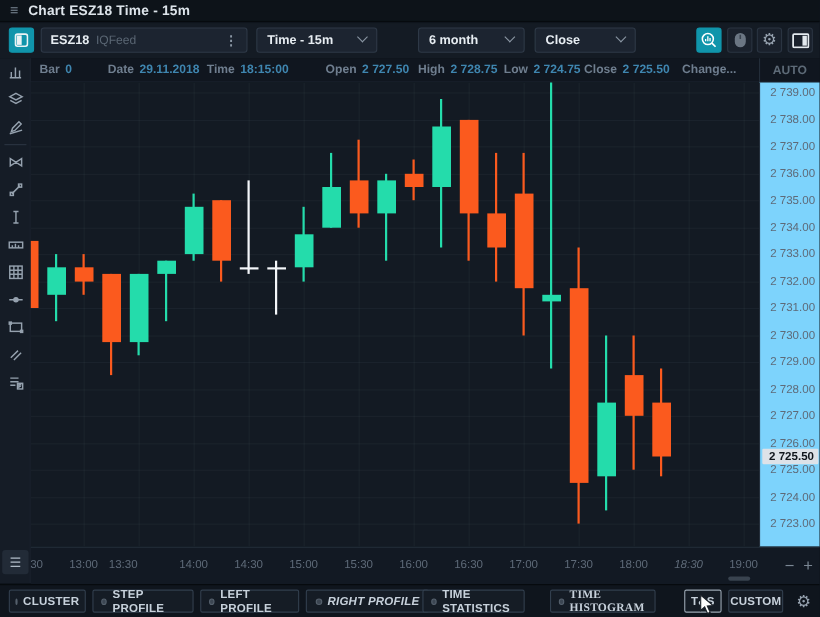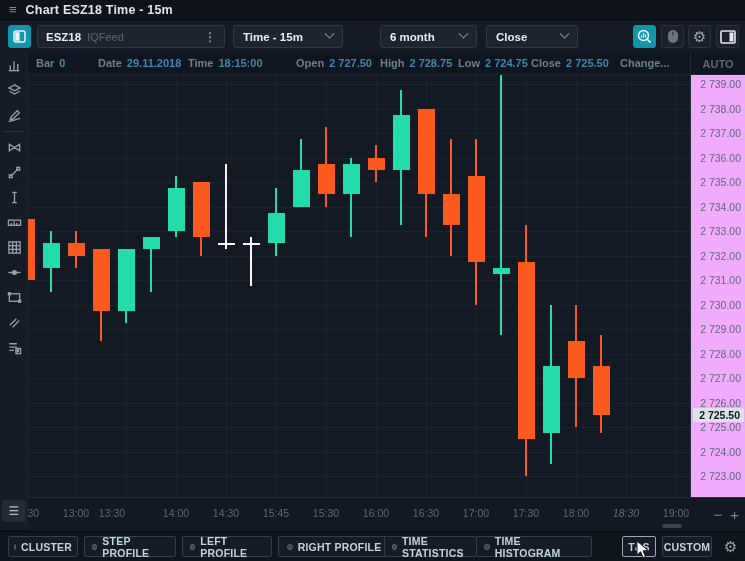--- a/index.html
+++ b/index.html
@@ -57,21 +57,21 @@
     border-radius:3px; display:flex; align-items:center; justify-content:center; color:#aeb9c5; font-size:12px; }
 
   
   .chart { position:absolute; left:28px; top:75px; width:662px; height:422px; background:#131a23; overflow:hidden; }
   .gv { position:absolute; top:0; width:1px; height:422px; background:rgba(160,180,205,0.055); }
   .gh { position:absolute; left:0; width:662px; height:1px; background:rgba(160,180,205,0.055); }
   .wick { position:absolute; width:2px; }
   .body { position:absolute; }
 
   
-  .paxis { position:absolute; left:690px; top:75px; width:55px; height:422px; background:#f0abfc;
+  .paxis { position:absolute; left:690px; top:75px; width:55px; height:422px; background:#7dd3fc;
     border-left:1px solid #242e3a; overflow:hidden; }
   .ptick { position:absolute; right:4px; font-size:10.5px; color:#5e6a78; white-space:nowrap; }
   .pbadge { position:absolute; left:2px; right:1px; height:14px; background:#dde2e8; color:#10161d;
     font-size:10.5px; font-weight:bold; text-align:right; padding:1px 4px 0 0; border-radius:1px; }
 
   
   .taxis { position:absolute; left:28px; top:497px; width:662px; height:34px; background:#121923;
     border-top:1px solid #242e3a; overflow:hidden; }
   .ttick { position:absolute; top:9px; font-size:10.5px; color:#5e6a78; transform:translateX(-50%); white-space:nowrap; }
   .hthumb { position:absolute; left:634px; top:26px; width:20px; height:4px; background:#39434f; border-radius:2px; }
@@ -342,21 +342,21 @@
       <div class="pbadge" style="top: 332.75px;">2 725.50</div>
     </div>
 
   <div class="taxis" id="taxis">
     <div class="hthumb"></div>
   <div class="ttick" style="left: -2px;">12:30</div>
       <div class="ttick" style="left: 48px;">13:00</div>
       <div class="ttick" style="left: 84px;">13:30</div>
       <div class="ttick" style="left: 148px;">14:00</div>
       <div class="ttick" style="left: 198px;">14:30</div>
-      <div class="ttick" style="left: 248px;">15:45</div>
+      <div class="ttick" style="left: 248px;">15:00</div>
       <div class="ttick" style="left: 298px;">15:30</div>
       <div class="ttick" style="left: 348px;">16:00</div>
       <div class="ttick" style="left: 398px;">16:30</div>
       <div class="ttick" style="left: 448px;">17:00</div>
       <div class="ttick" style="left: 498px;">17:30</div>
       <div class="ttick" style="left: 548px;">18:00</div>
       <div class="ttick" style="left: 598px; font-style: italic;">18:30</div>
       <div class="ttick" style="left: 648px;">19:00</div>
     </div>
   <div class="tcorner">
@@ -373,29 +373,29 @@
         <span>CLUSTER</span>
       </div>
       <div class="bbtn" style="left: 84px; width: 92px;">
         <span class="dot"></span>
         <span>STEP PROFILE</span>
       </div>
       <div class="bbtn" style="left: 182px; width: 90px;">
         <span class="dot"></span>
         <span>LEFT PROFILE</span>
       </div>
-      <div class="bbtn" style="left: 278px; width: 112px;">
+      <div class="bbtn" style="left: 278px; width: 112px; font-style: italic;">
         <span class="dot"></span>
         <span>RIGHT PROFILE</span>
       </div>
       <div class="bbtn" style="left: 384px; width: 93px;">
         <span class="dot"></span>
         <span>TIME STATISTICS</span>
       </div>
-      <div class="bbtn" style="left: 476px; width: 116px;">
+      <div class="bbtn" style="left: 500px; width: 96px; font-family: Liberation Serif, serif;">
         <span class="dot"></span>
         <span>TIME HISTOGRAM</span>
       </div>
       <div class="bbtn active" style="left: 622px; width: 34px;">
         <span>T&amp;S</span>
       </div>
       <div class="bbtn" style="left: 662px; width: 50px;">
         <span>CUSTOM</span>
       </div>
     </div>

